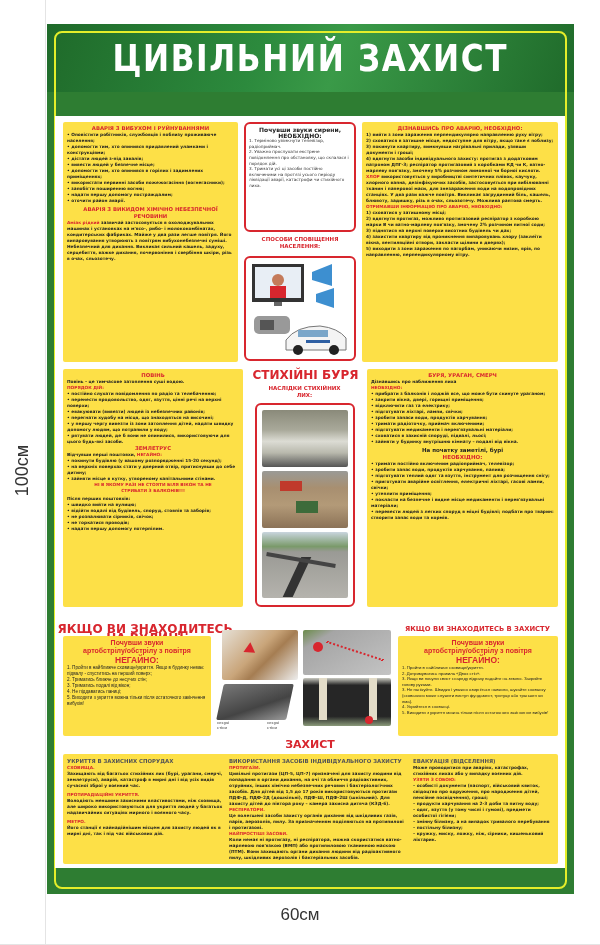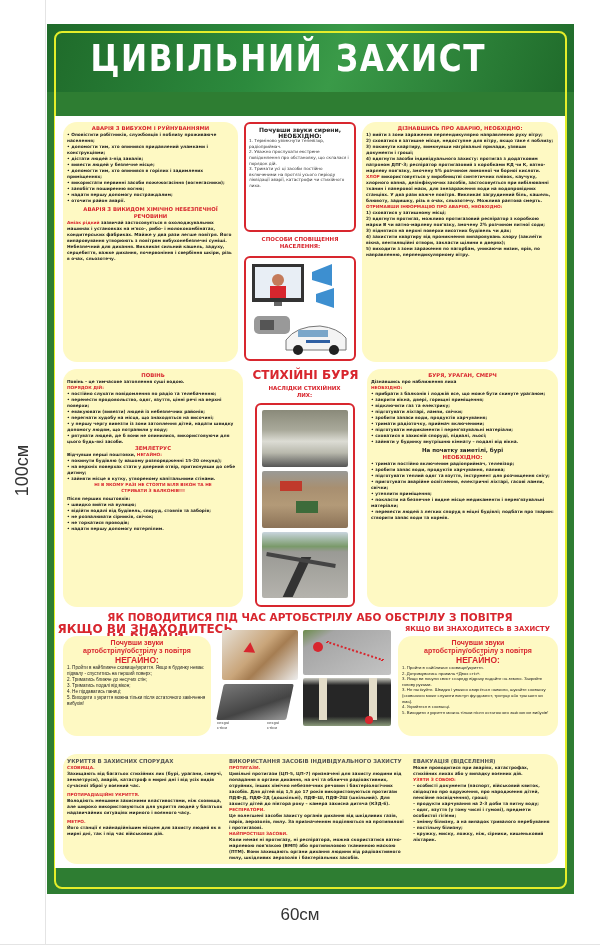--- a/index.html
+++ b/index.html
@@ -4,24 +4,24 @@
 <style>
   * { box-sizing: border-box; margin: 0; padding: 0; }
   body { width: 600px; height: 945px; background: #ffffff; font-family: "DejaVu Sans", sans-serif; position: relative; overflow: hidden; }
   .dim-v { position: absolute; left: 8px; top: 400px; width: 30px; height: 140px; display: flex; align-items: center; justify-content: center; }
   .dim-v span { transform: rotate(-90deg); font-family: "Liberation Sans", sans-serif; font-size: 18px; color: #333; white-space: nowrap; }
   .dim-vline { position: absolute; left: 45px; top: 0; width: 1px; height: 945px; background: #e4e4e4; }
   .dim-h { position: absolute; left: 0; top: 905px; width: 600px; text-align: center; font-family: "Liberation Sans", sans-serif; font-size: 17px; color: #333; }
   .dim-hline { position: absolute; left: 0; top: 944px; width: 600px; height: 1px; background: #e4e4e4; }
   .stand { position: absolute; left: 47px; top: 24px; width: 527px; height: 870px; background: #2e7d32; }
   .frame { position: absolute; left: 54px; top: 31px; width: 513px; height: 858px; border: 2px solid #e4ee2a; border-radius: 8px; }
-  .header { position: absolute; left: 47px; top: 24px; width: 527px; height: 68px; background: linear-gradient(110deg,#1f6a2a 0%,#2c8a3d 40%,#3a9a48 55%,#1f6a2a 100%); display: flex; align-items: center; }
+  .header { position: absolute; left: 47px; top: 24px; width: 527px; height: 68px; background: linear-gradient(110deg,#1f6a2a 0%,#2c8a3d 40%,#3a9a48 55%,#1f6a2a 100%); display: flex; align-items: center; justify-content: center; }
   .header h1 { font-family: "DejaVu Sans", sans-serif; font-weight: bold; color: #fff; font-size: 38px; letter-spacing: 2px; transform: scaleX(0.82); }
   .content { position: absolute; left: 55px; top: 116px; width: 510px; height: 752px; background: #ffffff; }
-  .panel { position: absolute; background: #fef9c3; border-radius: 14px; padding: 3px 4px; font-size: 4.3px; line-height: 6px; color: #222; font-weight: bold; overflow: hidden; }
+  .panel { position: absolute; background: #fde047; border-radius: 2px; padding: 3px 4px; font-size: 4.3px; line-height: 6px; color: #222; font-weight: bold; overflow: hidden; }
   .ptitle { color: #d8262e; font-weight: bold; text-align: center; font-size: 5.3px; line-height: 7px; }
   .red { color: #d8262e; }
   .center { text-align: center; }
   .redbox { position: absolute; border: 2px solid #d8262e; border-radius: 6px; background: #fff; padding: 3px; font-size: 4.2px; line-height: 5.6px; color: #333; overflow: hidden; }
   .section-title { position: absolute; color: #d8262e; font-weight: bold; text-align: center; font-family: "DejaVu Sans", sans-serif; }
   .img { position: absolute; border-radius: 2px; }
   .hdr-small { font-size: 6px; font-weight: bold; color: #222; text-align: center; }
   .gray-t { color: #555; font-weight: bold; font-size: 5.4px; line-height: 8px; }
 </style>
 </head>
@@ -154,21 +154,20 @@
     <div class="center red" style="font-size:5.5px;line-height:7px;">НЕОБХІДНО:</div>
     <div>• тримати постійно включеним радіоприймач, телевізор;</div>
     <div>• зробити запас води, продуктів харчування, палива;</div>
     <div>• підготувати теплий одяг та взуття, інструмент для розчищення снігу;</div>
     <div>• приготувати аварійне освітлення, електричні ліхтарі, гасові лампи, свічки;</div>
     <div>• утеплити приміщення;</div>
     <div>• покласти на безпечне і видне місце медикаменти і перев'язувальні матеріали;</div>
     <div>• перевести людей з легких споруд в міцні будівлі; подбати про тварин: створити запас води та кормів.</div>
   </div>
 
-  <div class="section-title" style="left:0;top:494px;width:510px;font-size:10.5px;line-height:14px;">ЯК ПОВОДИТИСЯ ПІД ЧАС АРТОБСТРІЛУ АБО ОБСТРІЛУ З ПОВІТРЯ</div>
   <div class="section-title" style="left:0;top:509px;width:180px;font-size:12px;line-height:9px;">ЯКЩО ВИ ЗНАХОДИТЕСЬ НА ВУЛИЦІ</div>
   <div class="section-title" style="left:335px;top:509px;width:175px;font-size:6.8px;line-height:9px;">ЯКЩО ВИ ЗНАХОДИТЕСЬ В ЗАХИСТУ</div>
 
   <div class="panel" style="left:8px;top:520px;width:148px;height:100px;font-weight:normal;font-family:'Liberation Sans',sans-serif;font-size:4.6px;line-height:6px;">
     <div class="ptitle" style="font-size:7px;line-height:8px;">Почувши звуки</div>
     <div class="ptitle" style="font-size:7px;line-height:8px;">артобстрілу/обстрілу з повітря</div>
     <div class="ptitle" style="font-size:8.5px;line-height:10px;">НЕГАЙНО:</div>
     <div>1. Пройти в найближче сховище/укриття. Якщо в будинку немає підвалу - спуститись на перший поверх;</div>
     <div>2. Триматись ближче до несучих стін;</div>
     <div>3. Триматись подалі від вікон;</div>
@@ -197,20 +196,21 @@
     <div class="ptitle" style="font-size:7px;line-height:8px;">артобстрілу/обстрілу з повітря</div>
     <div class="ptitle" style="font-size:8.5px;line-height:10px;">НЕГАЙНО:</div>
     <div>1. Пройти в найближче сховище/укриття.</div>
     <div>2. Дотримуватись правила «Двох стін».</div>
     <div>3. Якщо ви почули свист снаряду відразу падайте на землю. Закрийте голову руками.</div>
     <div>3. Не панікуйте. Швидко і уважно озирніться навколо, шукайте схованку (схованкою може служити виступ фундамент, тротуар або траншея чи яма).</div>
     <div>4. Укрийтеся в схованці.</div>
     <div>5. Виходити з укриття можна тільки після остаточного закінчення вибухів!</div>
   </div>
 
+  <div class="section-title" style="left:0;top:622px;width:510px;font-size:11px;line-height:14px;">ЗАХИСТ</div>
   <div class="panel" style="left:8px;top:638px;width:495px;height:110px;padding:0;">
     <div style="position:absolute;left:4px;top:3px;width:156px;">
       <div class="gray-t">УКРИТТЯ В ЗАХИСНИХ СПОРУДАХ</div>
       <div class="red">СХОВИЩА.</div>
       <div>Захищають від багатьох стихійних лих (бурі, урагани, смерчі, землетруси), аварій, катастроф в мирні дні і від усіх видів сучасної зброї у воєнний час.</div>
       <div class="red" style="margin-top:3px;">ПРОТИРАДІАЦІЙНІ УКРИТТЯ.</div>
       <div>Володіють меншими захисними властивостями, ніж сховища, але широко використовуються для укриття людей у багатьох надзвичайних ситуаціях мирного і воєнного часу.</div>
       <div class="red" style="margin-top:3px;">МЕТРО.</div>
       <div>Його станції є найнадійнішим місцем для захисту людей як в мирні дні, так і під час військових дій.</div>
     </div>

